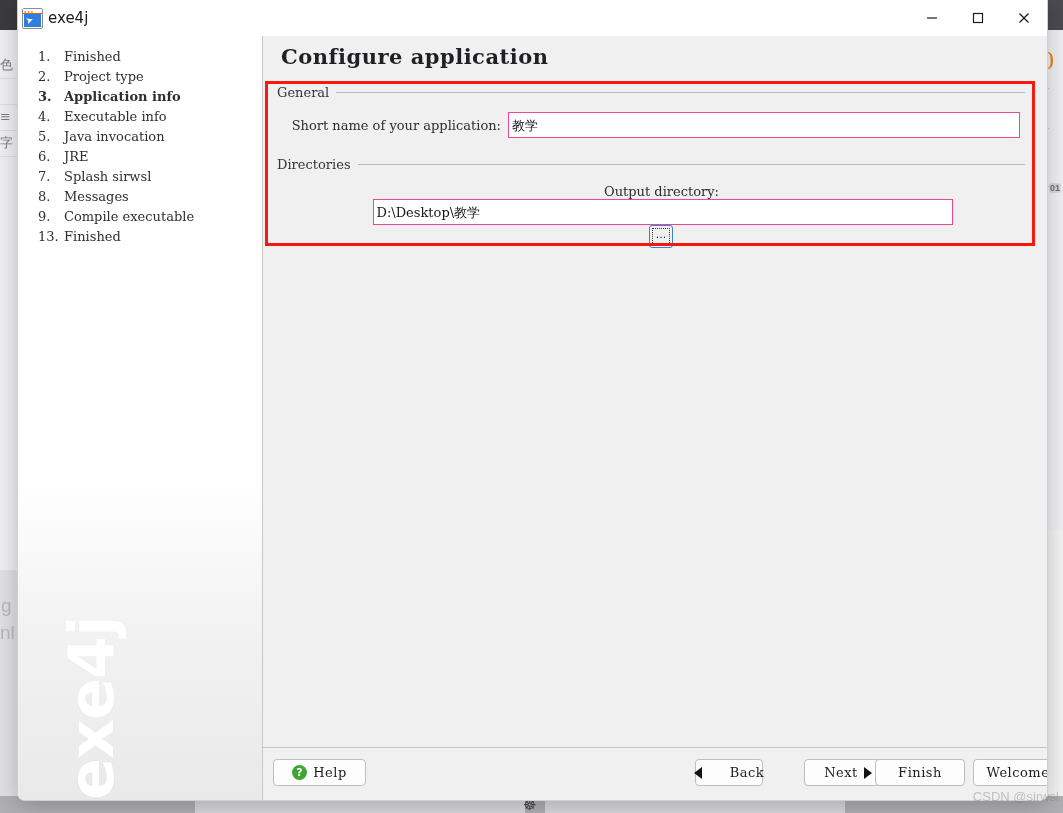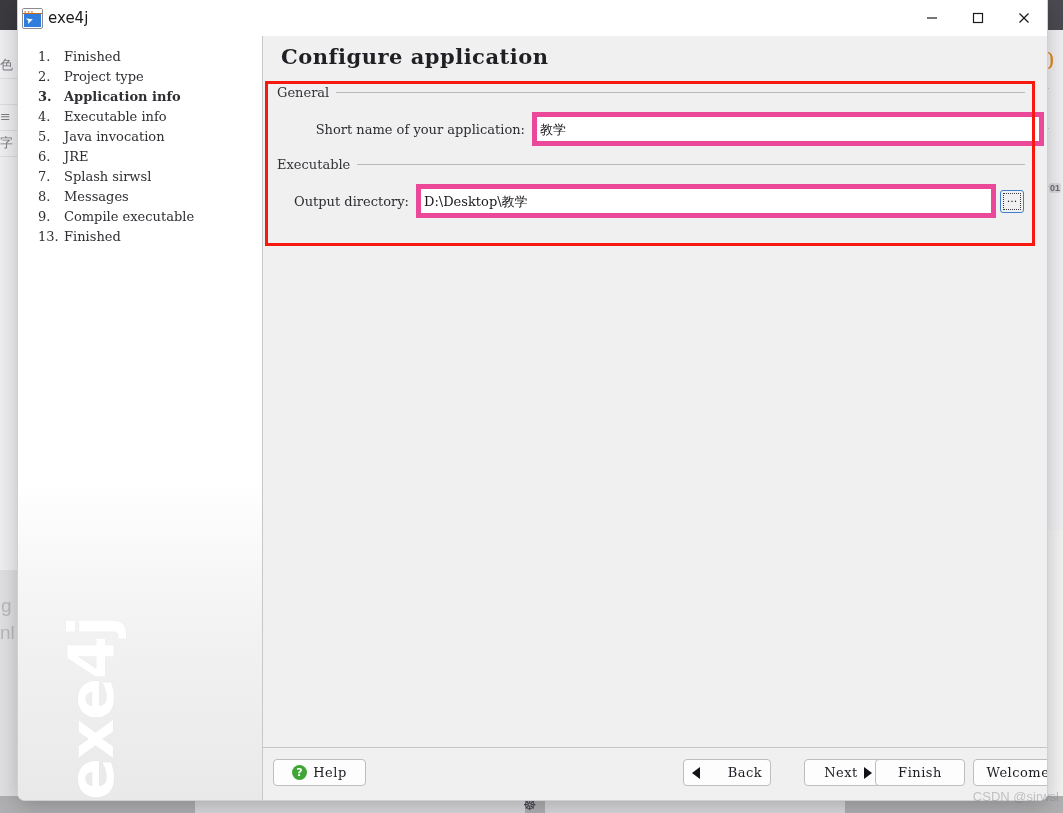--- a/index.html
+++ b/index.html
@@ -313,21 +313,21 @@
     font-size: 13px;
     color: #2c2c32;
     white-space: nowrap;
     text-align: right;
   }
   .text-input {
     font-family: "DejaVu Serif", serif;
     font-size: 13px;
     color: #17171c;
     background: #ffffff;
-    border: 5px solid #ec4899;
+    border: 1px solid #ec4899;
     height: 21px;
     line-height: 21px;
     padding: 12px 3px;
     box-sizing: border-box;
     overflow: hidden;
     white-space: nowrap;
   }
   .browse-btn {
     width: 24px;
     height: 23px;
@@ -543,50 +543,50 @@
 
       <div class="page-title">Configure application</div>
 
       <div class="form-area">
 
         <div class="group-head" style="top:0px;">
           <span class="group-label">General</span>
           <span class="group-rule"></span>
         </div>
 
-        <div class="field-row" style="left:36px; top:27px; width:740px;">
+        <div class="field-row" style="left:12px; top:27px; width:740px;">
           <span class="field-label" style="width:220px;">Short name of your application:</span>
           <input class="text-input" style="width: 512px; margin-left: 7px;" type="text" value="教学">
         </div>
 
         <div class="group-head" style="top:72px;">
-          <span class="group-label">Executable</span>
+          <span class="group-label">Directories</span>
           <span class="group-rule"></span>
         </div>
 
-        <div class="field-row" style="left:20px; top:99px; width:740px;">
+        <div class="field-row" style="left:20px; top:99px; width:740px;flex-direction:column;">
           <span class="field-label" style="width:120px;">Output directory:</span>
           <input class="text-input" style="width: 580px; margin-left: 7px;" type="text" value="D:\Desktop\教学">
           <div class="browse-btn">
             <span class="inner-dash"></span>
             <span class="dots">...</span>
           </div>
         </div>
 
       </div>
 
       <div class="red-box"></div>
 
       <div id="btnbar">
         <div class="btn" style="left:10px; width:93px;">
           <span class="help-icon">?</span>
           <span>Help</span>
         </div>
 
-        <div class="btn" style="left:420px; width:88px;gap:28px;">
+        <div class="btn" style="left:432px; width:68px;gap:28px;">
           <span class="tri tri-left"></span>
           <span>Back</span>
         </div>
 
         <div class="btn" style="left:516px; width:88px;margin-left:25px;">
           <span>Next</span>
           <span class="tri tri-right"></span>
         </div>
 
         <div class="btn" style="left:612px; width:90px;">

